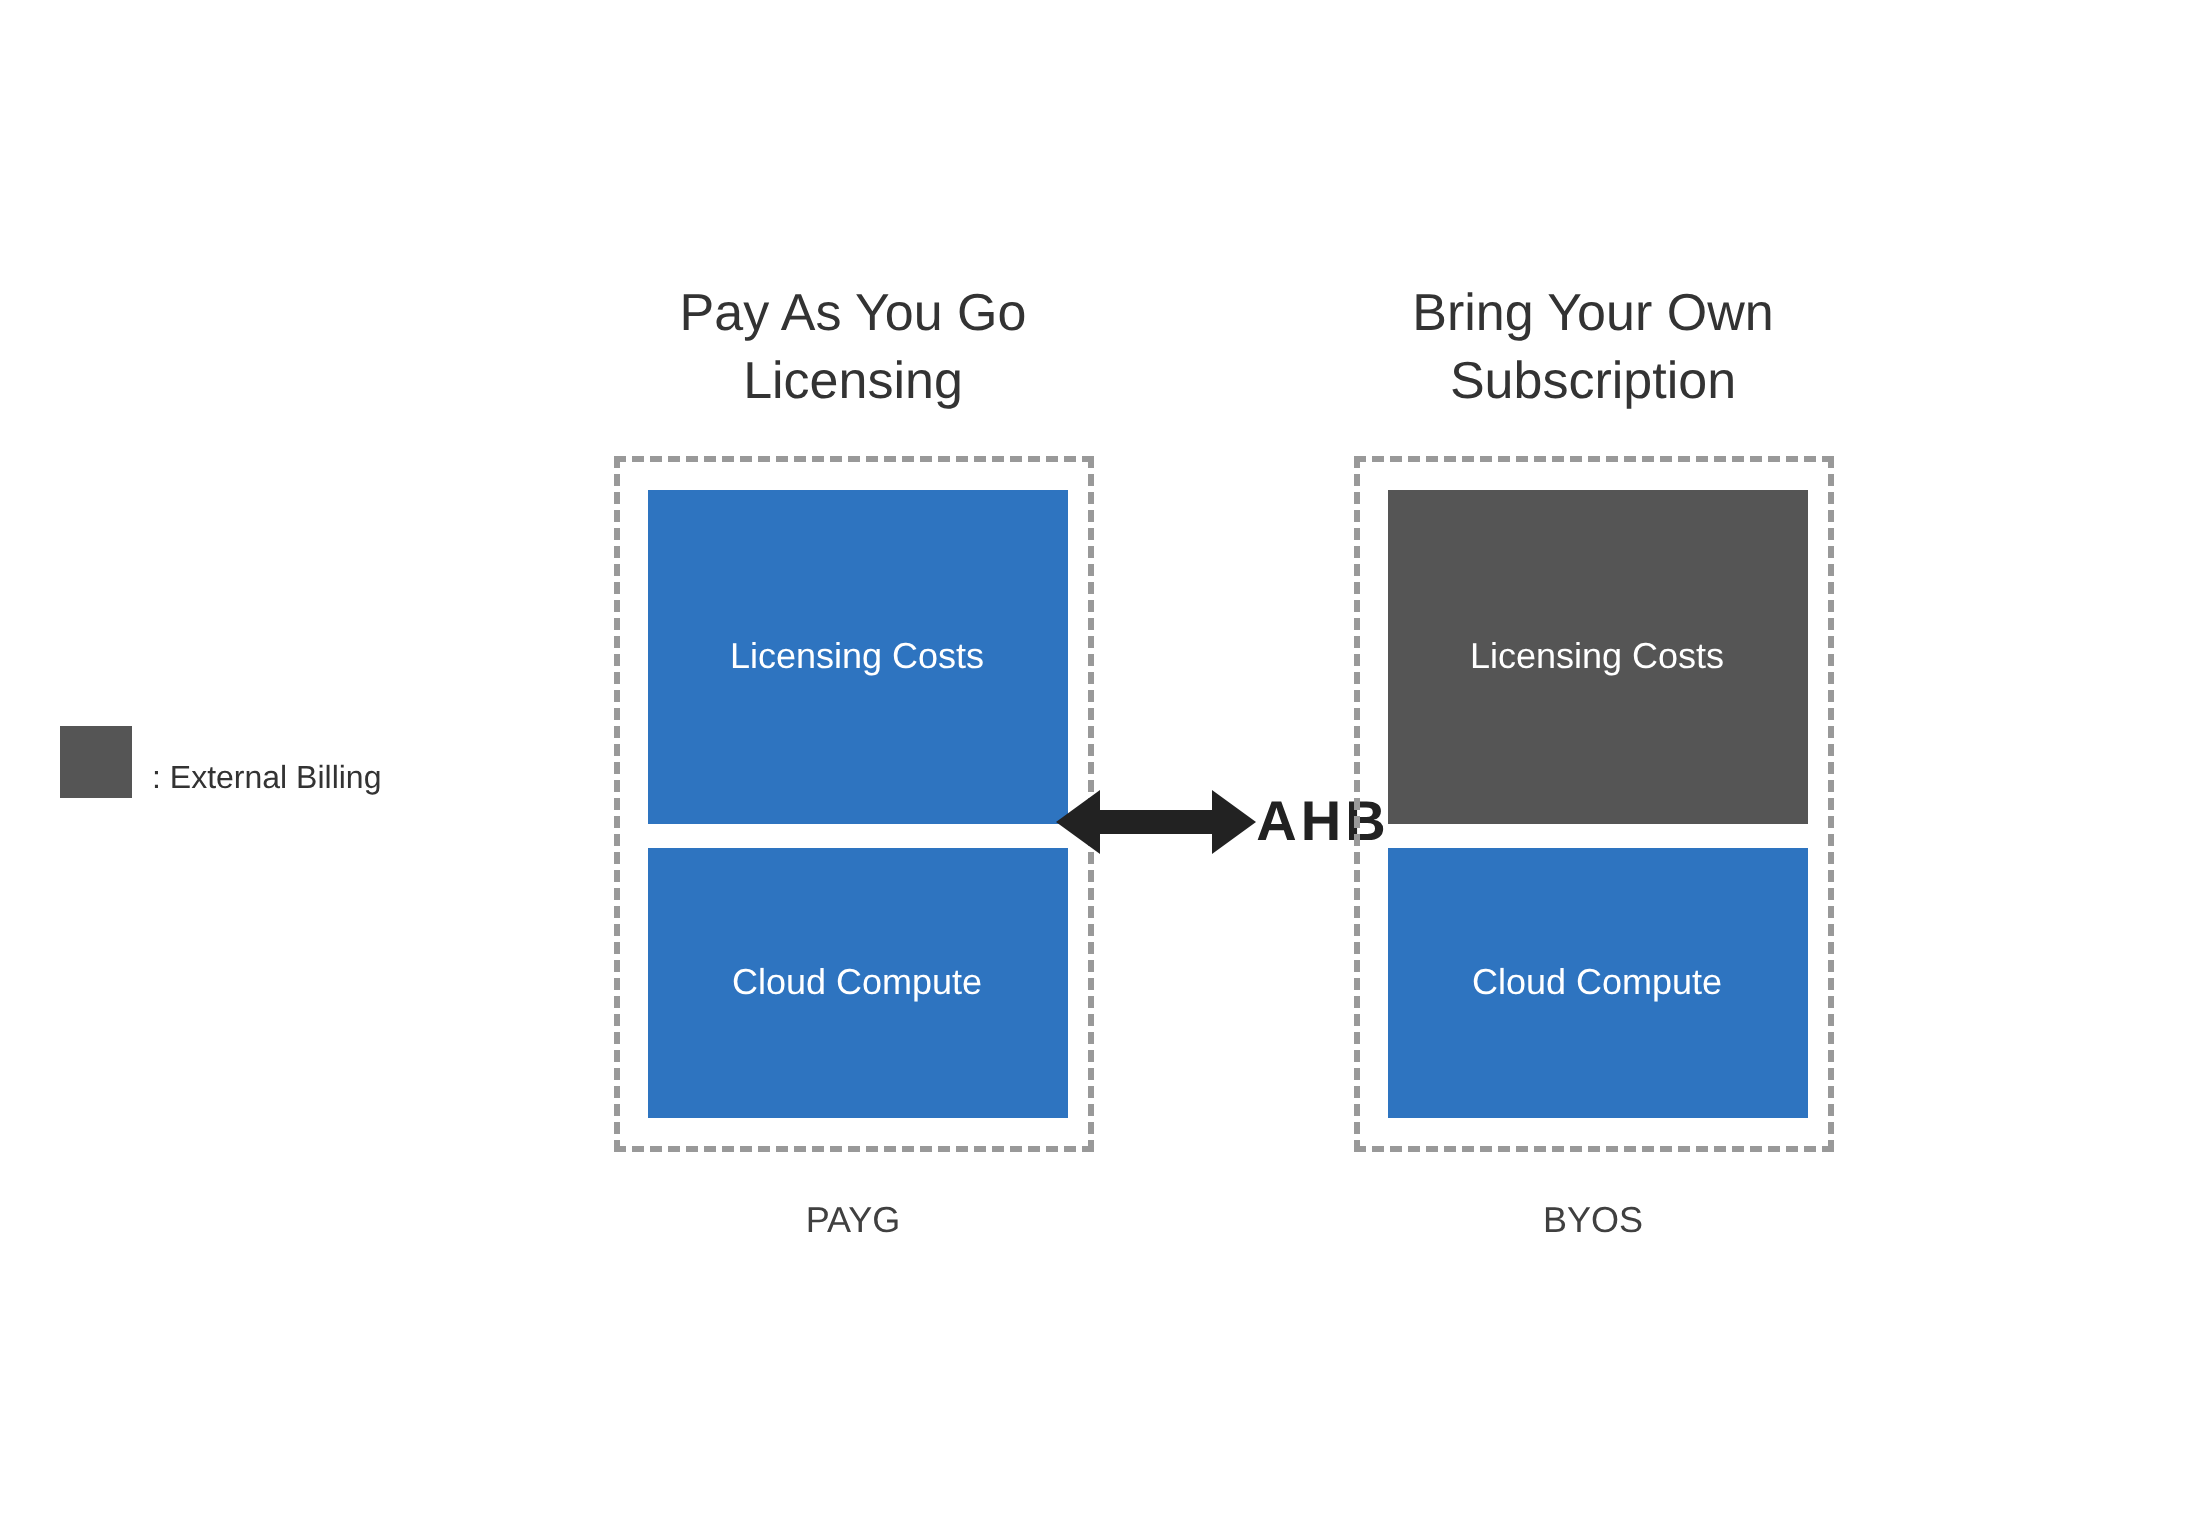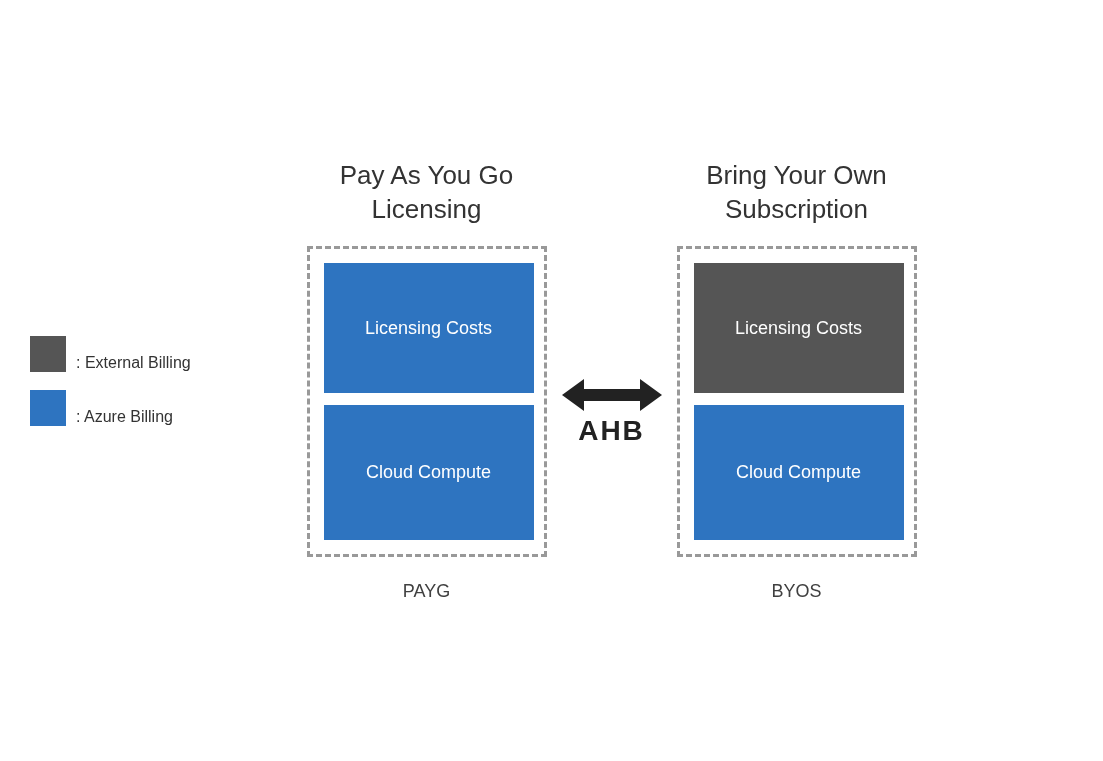--- a/index.html
+++ b/index.html
@@ -110,36 +110,36 @@
 
     .block.blue {
       background: #2E74C0;
     }
 
     .block.gray {
       background: #555555;
     }
 
     .block.tall {
-      height: 130px;
+      height: 167px;
     }
 
     .block.medium {
       height: 135px;
     }
 
     .column-label {
       font-size: 18px;
       color: #404040;
       margin-top: 24px;
     }
 
     .ahb-arrow {
       display: flex;
-      flex-direction: column;
+      flex-direction: row;
       align-items: center;
       justify-content: center;
       width: 130px;
       margin-top: 60px;
       flex-shrink: 0;
     }
 
     .arrow-text {
       font-size: 28px;
       font-weight: 700;
@@ -164,24 +164,20 @@
 </head>
 <body>
 
 <div class="diagram-container">
 
   <div class="legend">
     <div class="legend-item">
       <div class="legend-box external"></div>
       <span class="legend-text">: External Billing</span>
     </div>
-    <div class="legend-item">
-      <div class="legend-box azure"></div>
-      <span class="legend-text">: Azure Billing</span>
-    </div>
   </div>
 
   <div class="columns-wrapper">
 
     <div class="column">
       <div class="column-title">Pay As You Go<br>Licensing</div>
       <div class="dashed-box">
         <div class="block blue tall">
           <span>Licensing Costs</span>
         </div>

